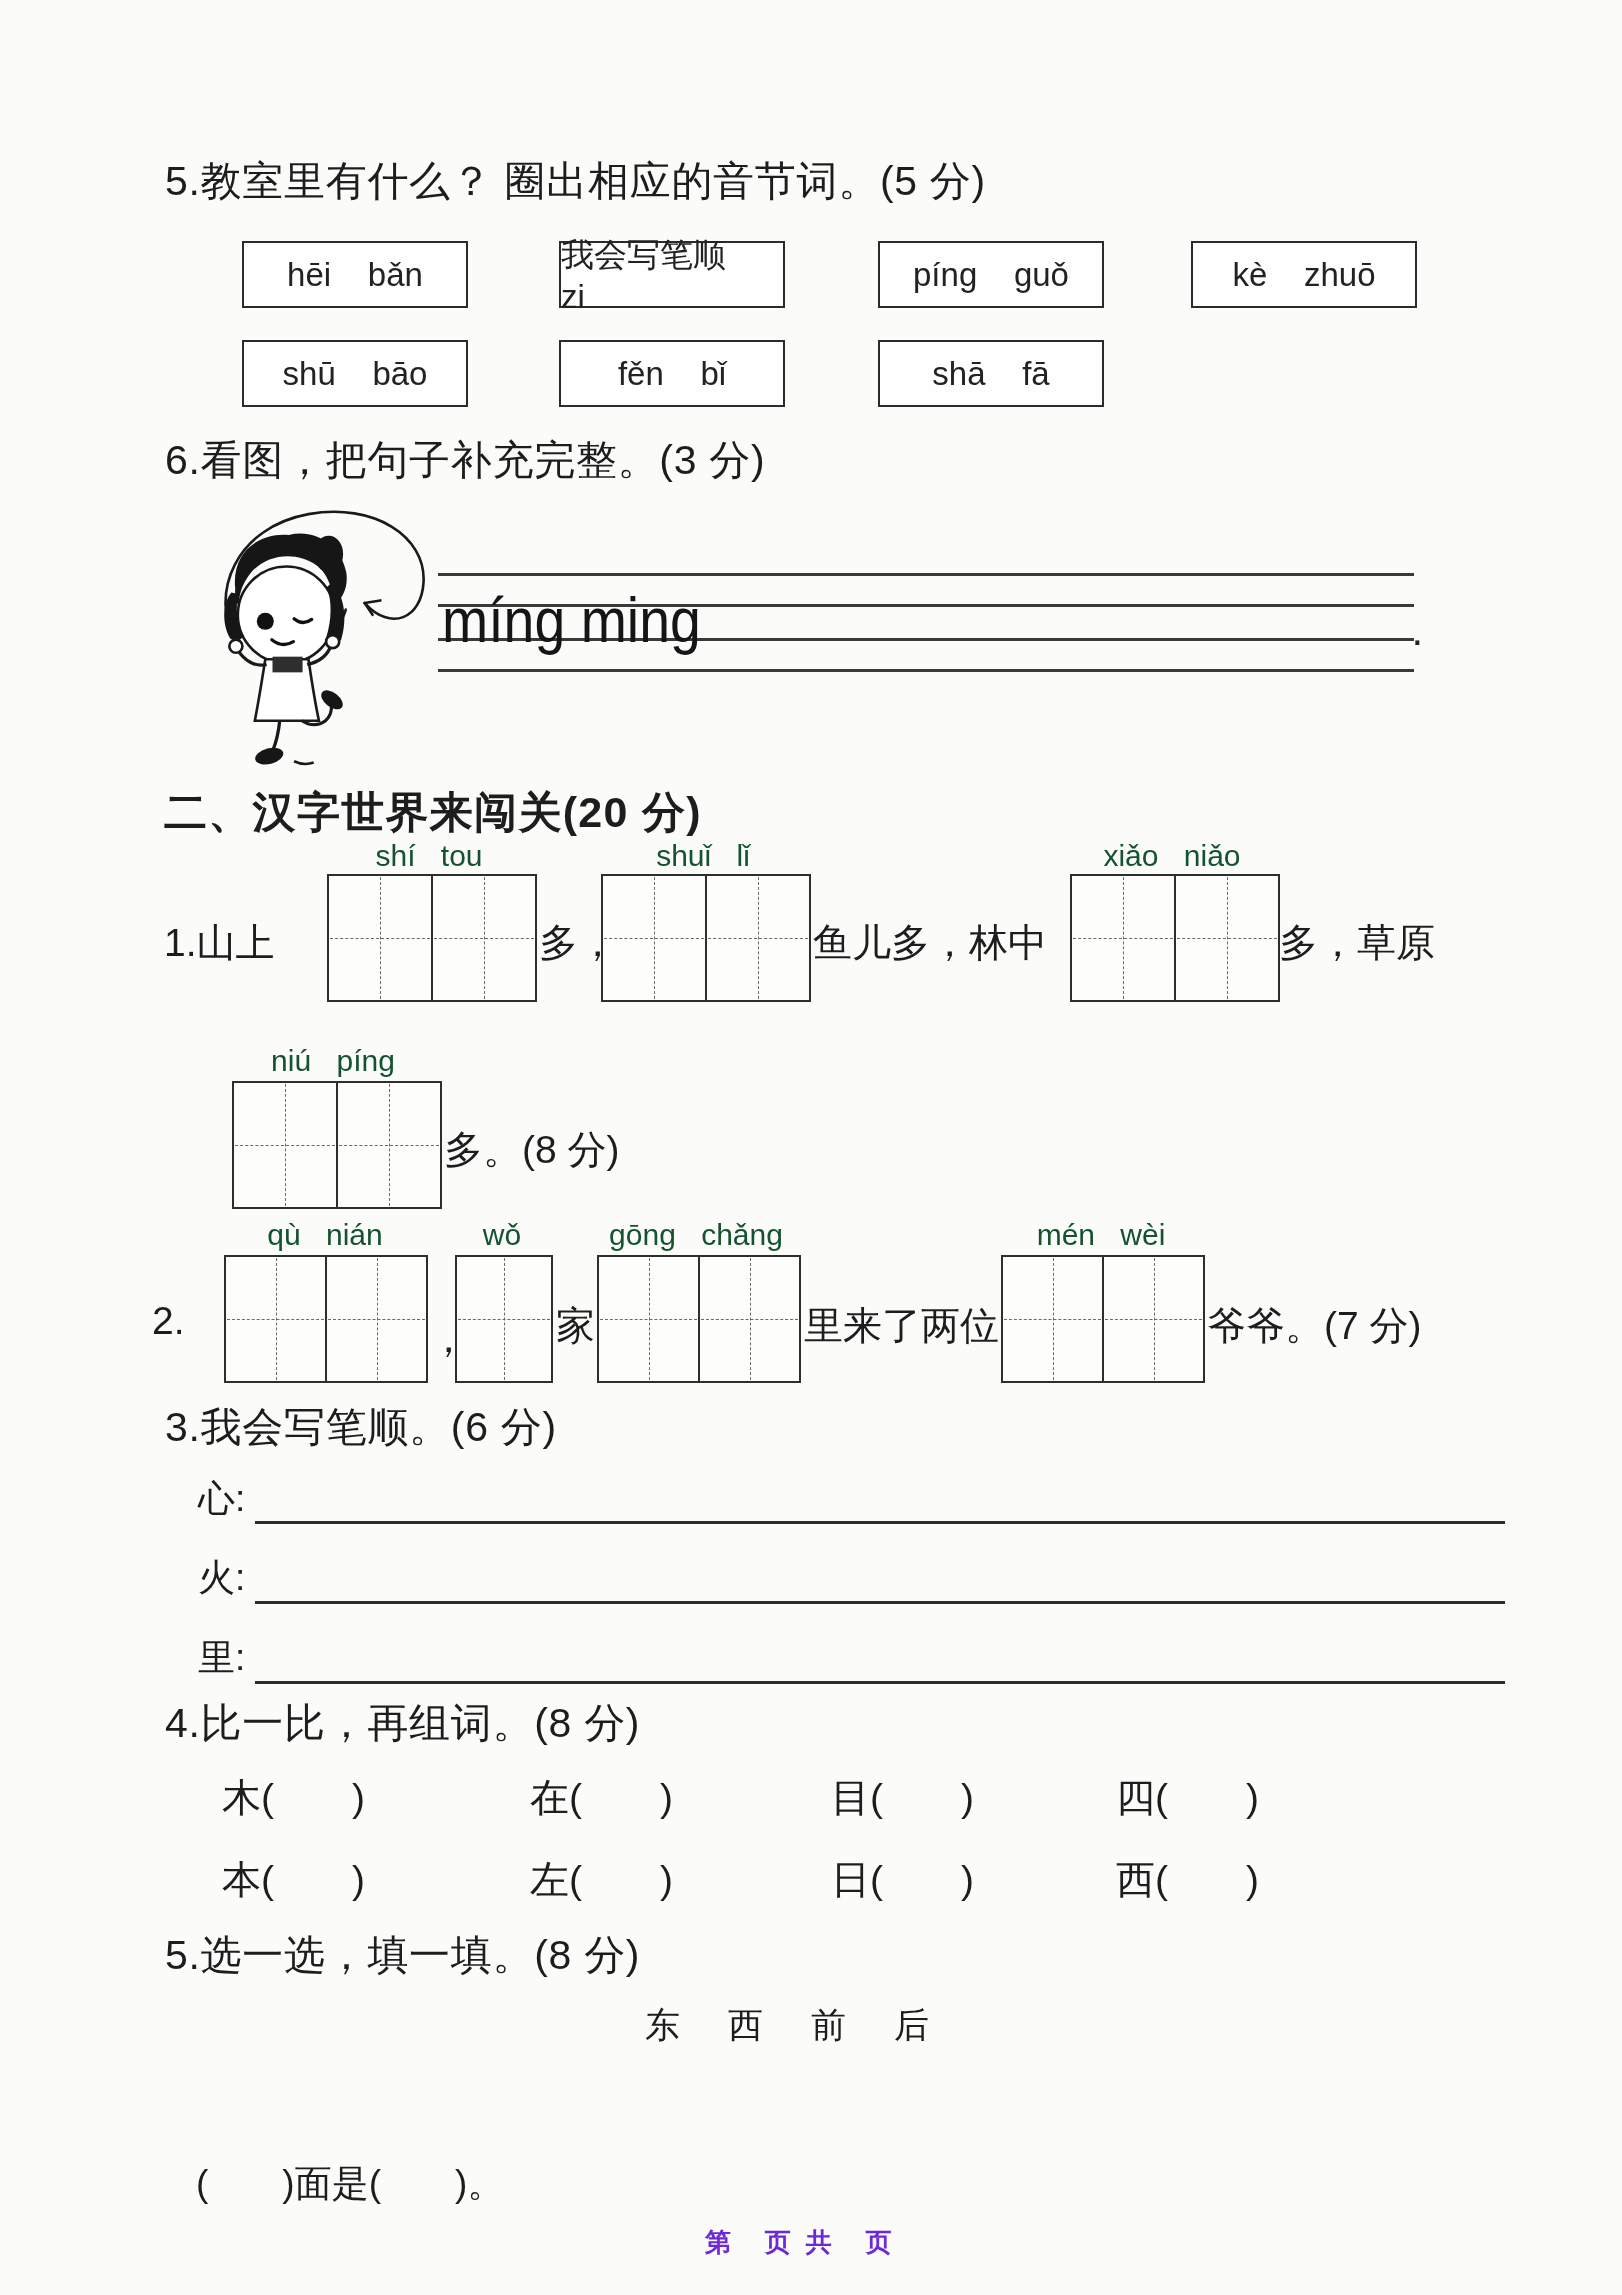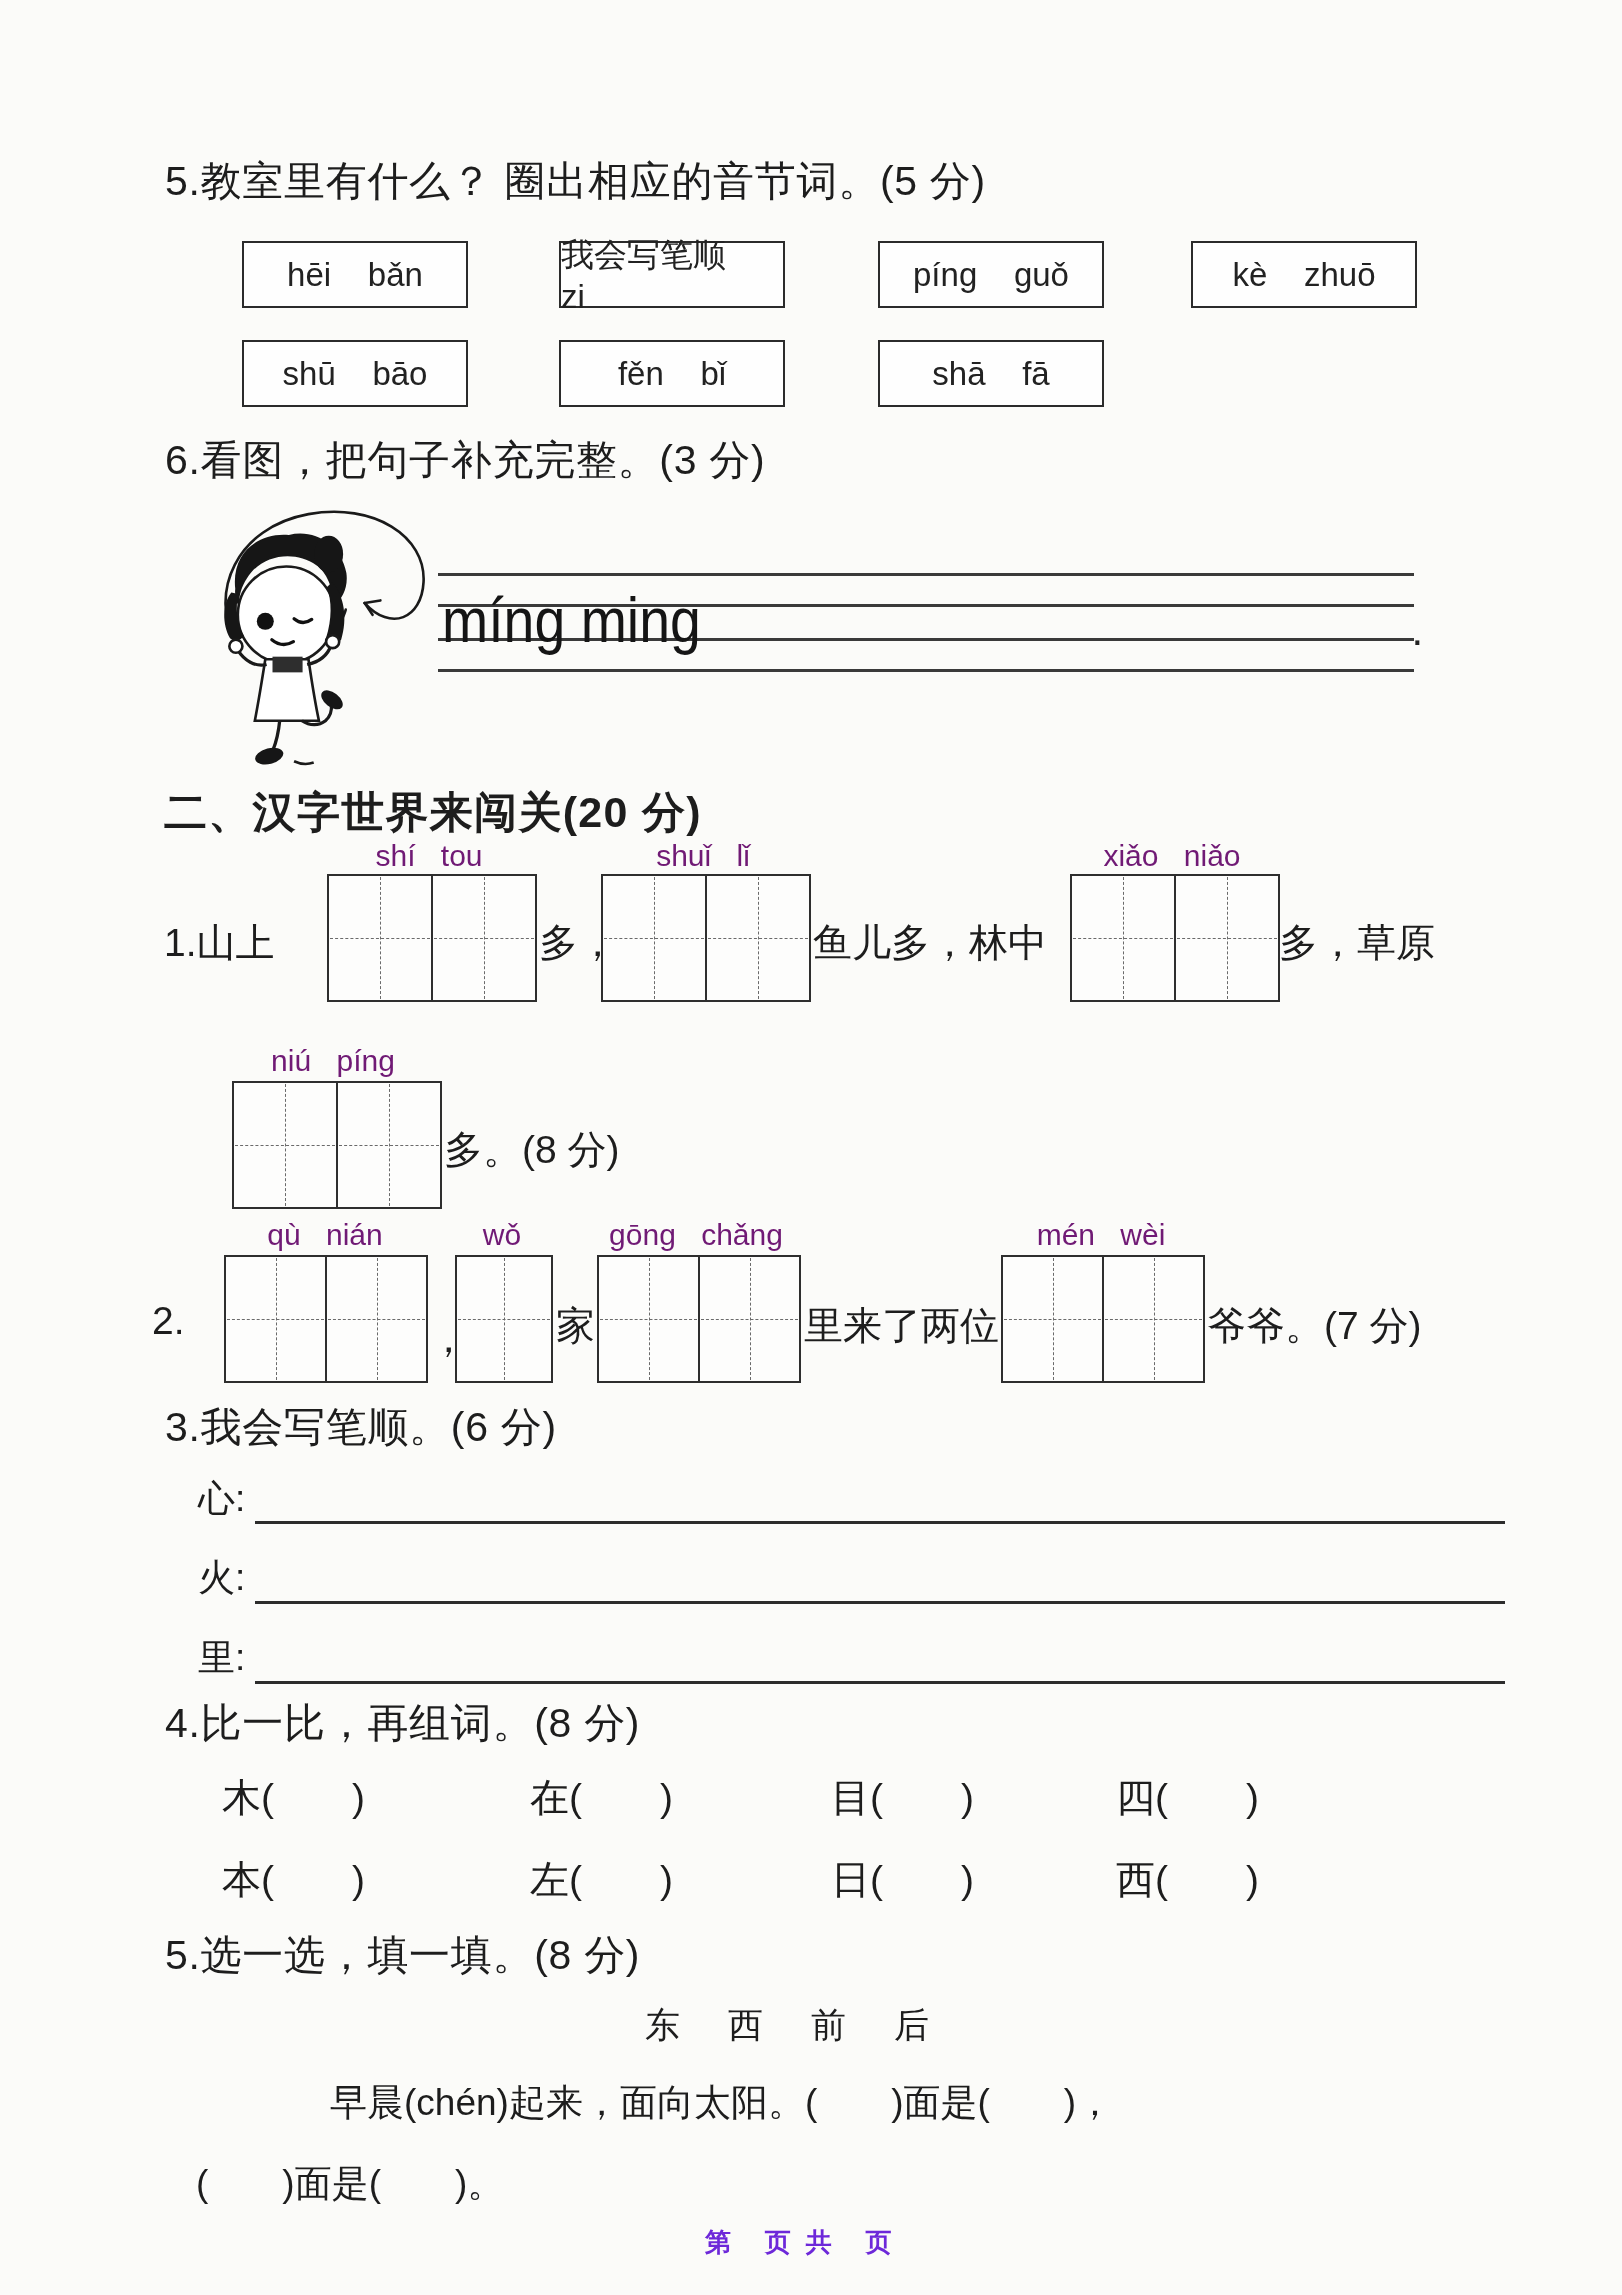--- a/index.html
+++ b/index.html
@@ -24,21 +24,21 @@
   
   .tzg{position:absolute;display:flex;border:2.6px solid #2e2e2e;background:#fdfdfc;}
   .tzg .c{width:102px;height:124px;position:relative;border-left:2px solid #2e2e2e;}
   .tzg .c:first-child{border-left:none;}
   .tzg .c::before{content:"";position:absolute;left:50%;top:1.3px;bottom:1.3px;width:0;border-left:1.3px dashed #6a6a6a;}
   .tzg .c::after{content:"";position:absolute;top:50%;left:1.3px;right:1.3px;height:0;border-top:1.3px dashed #6a6a6a;}
   .tzg.narrow .c{width:99px;}
   .tzg.single .c{width:94px;}
 
   .pylabel{
-    position:absolute;font-size:30px;color:#701a75;transform:translateX(-50%);
+    position:absolute;font-size:30px;color:#14532d;transform:translateX(-50%);
     white-space:nowrap;word-spacing:17px;text-align:right;
   }
 
   
   .guide-line{position:absolute;left:0;right:0;height:2.6px;background:#3a3a3a;}
   .ming{
     position:absolute;left:3.9px;top:10.5px;font-size:63px;letter-spacing:0px;
     transform:scaleX(.88);transform-origin:left top;color:#151515;
   }
   .guide-period{position:absolute;right:-9.2px;top:34px;font-size:42px;color:#222;}
@@ -196,18 +196,17 @@
   <div class="abs qtext" style="left:530px;top:1771px">在(　　)</div>
   <div class="abs qtext" style="left:831px;top:1771px">目(　　)</div>
   <div class="abs qtext" style="left:1116px;top:1771px">四(　　)</div>
   <div class="abs qtext" style="left:222px;top:1853px">本(　　)</div>
   <div class="abs qtext" style="left:530px;top:1853px">左(　　)</div>
   <div class="abs qtext" style="left:831px;top:1853px">日(　　)</div>
   <div class="abs qtext" style="left:1116px;top:1853px">西(　　)</div>
 
   <div class="abs hdr" style="left:165px;top:1928px">5.选一选，填一填。(8 分)</div>
   <div class="abs bank" style="left:645px;top:2002px">东　西　前　后</div>
-  <div class="abs" style="left:330px;top:2078px;font-size:37px">早晨(chén)起来，面向太阳。(　　)面是(　　)，</div>
   <div class="abs" style="left:196px;top:2159px;font-size:37px">(　　)面是(　　)。</div>
 
   <div class="abs small" style="left:705px;top:2225px">第　页 共　页</div>
 </div>
 
 
 </body></html>

